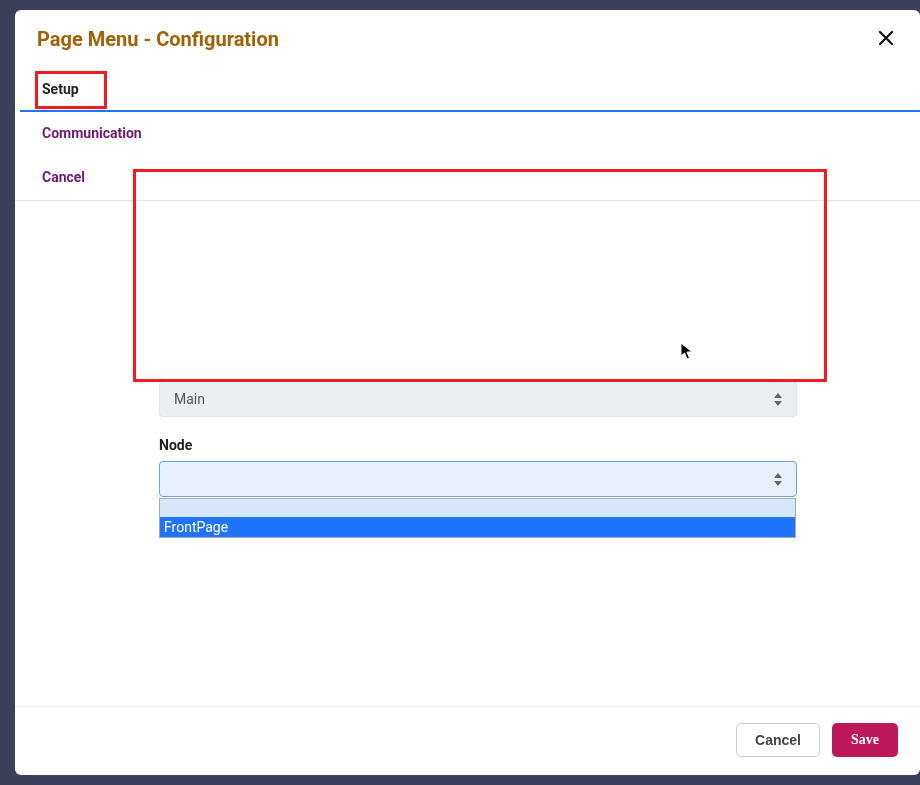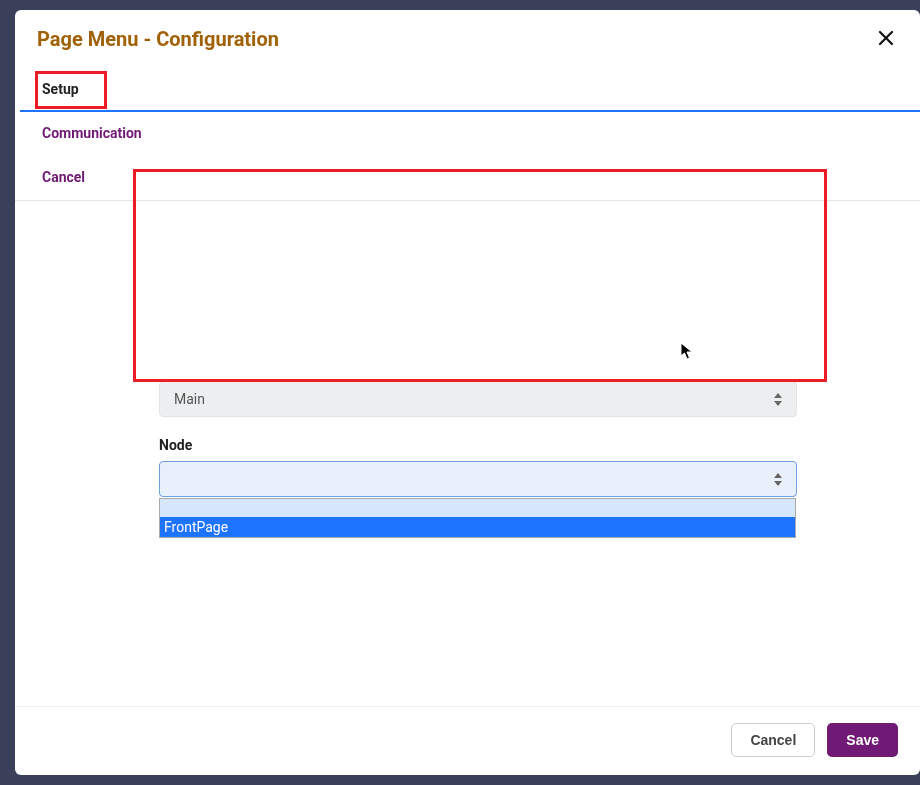--- a/index.html
+++ b/index.html
@@ -171,22 +171,23 @@
       border-radius: 5px;
       cursor: pointer;
       border: 1px solid transparent;
     }
     .btn-cancel {
       background: #fff;
       border: 1px solid #ccc;
       color: #444;
     }
     .btn-save {
-      background: #701a75;
+      background: #be185d;
       color: #fff;
+      font-family: Liberation Serif, serif;
     }
     .cursor {
       position: absolute;
       top: 342px;
       left: 680px;
       z-index: 20;
       pointer-events: none;
     }
   </style>
 </head>

